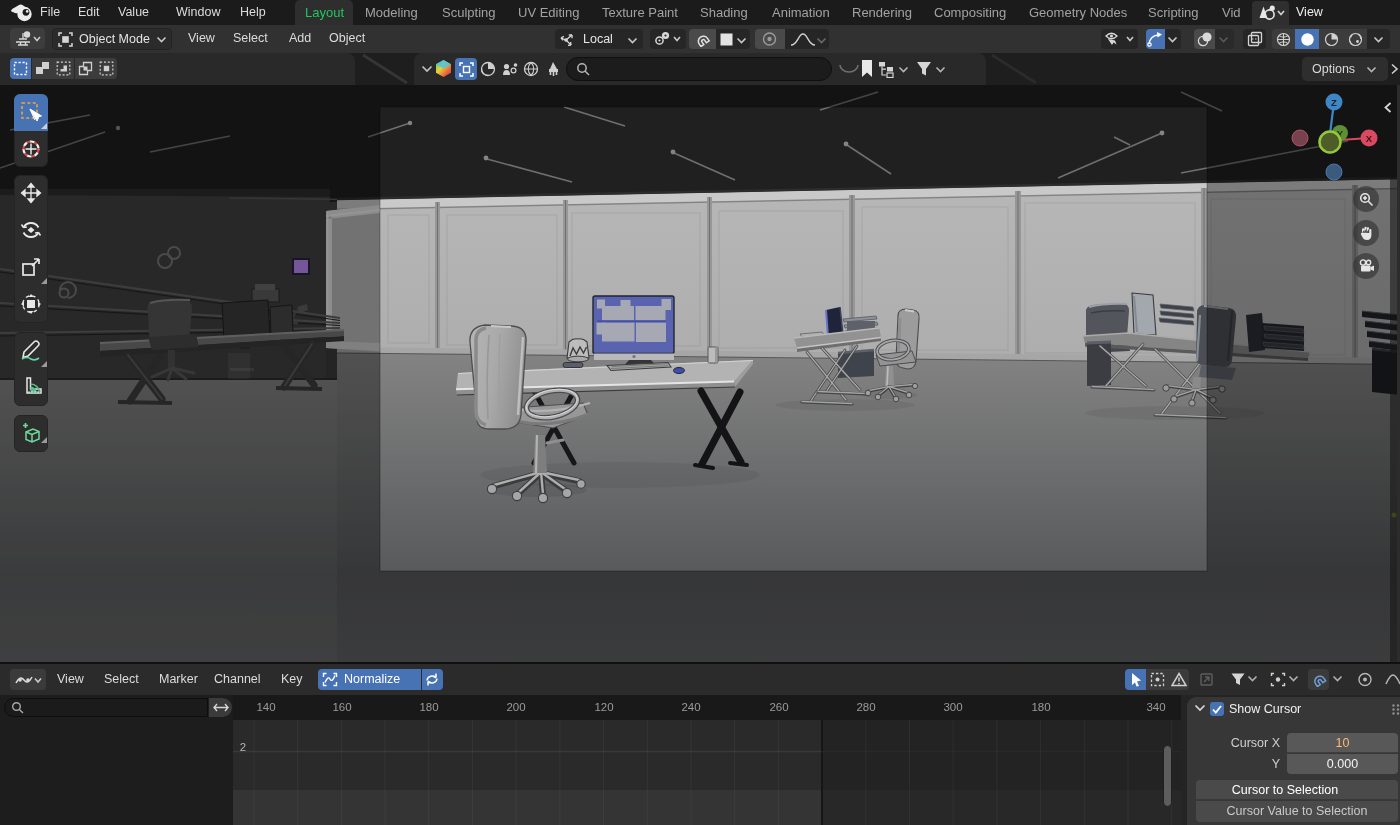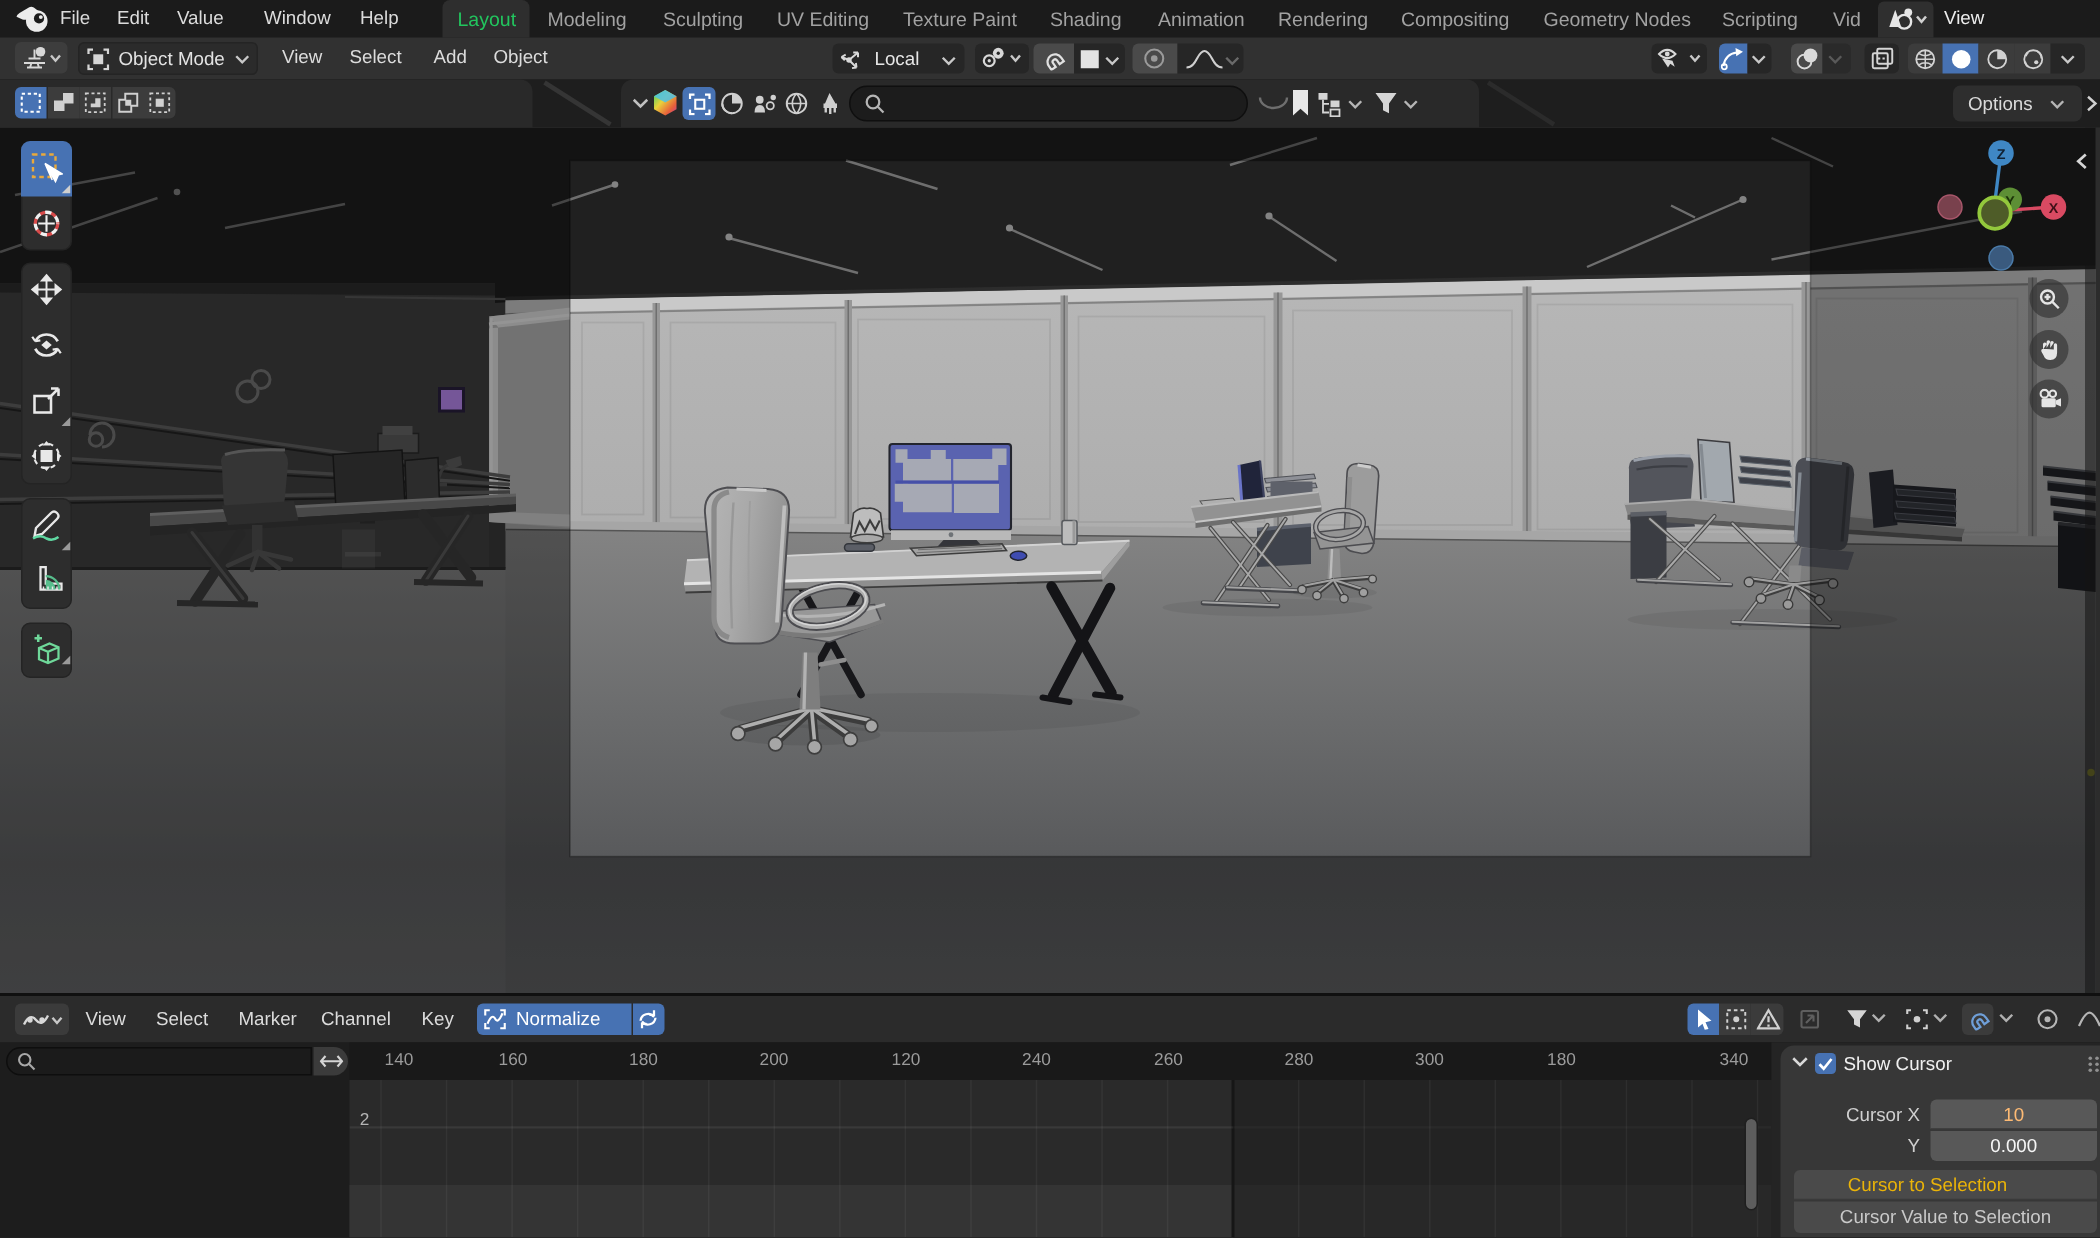--- a/index.html
+++ b/index.html
@@ -1026,18 +1026,18 @@
           <circle cx="6" cy="9.5" r="1.2"></circle>
         </g>
   </svg>
   <div class="abs" style="left:1196px;top:38px;width:84px;text-align:right;color:#cfcfcf;font-size:12.5px;line-height:20px;">Cursor X</div>
   <div class="abs" style="left:1287px;top:38px;width:111px;height:20px;background:#585858;border-radius:4px 4px 0 0;border-bottom:1px solid #3f3f3f;"></div>
   <div class="abs" style="left:1287px;top:38px;width:111px;text-align:center;color:#fdba74;font-size:12.5px;line-height:20px;">10</div>
   <div class="abs" style="left:1196px;top:59px;width:84px;text-align:right;color:#cfcfcf;font-size:12.5px;line-height:20px;">Y</div>
   <div class="abs" style="left:1287px;top:59px;width:111px;height:20px;background:#585858;border-radius:0 0 4px 4px;"></div>
   <div class="abs" style="left:1287px;top:59px;width:111px;text-align:center;color:#f5f5f5;font-size:12.5px;line-height:20px;">0.000</div>
   <div class="abs" style="left:1196px;top:85px;width:202px;height:20px;background:#4a4a4a;border-radius:4px 4px 0 0;border-bottom:1px solid #3a3a3a;"></div>
-  <div class="abs" style="left:1196px;top:85px;width:178px;text-align:center;color:#eab308;font-size:12.5px;line-height:20px;">Cursor to Selection</div>
+  <div class="abs" style="left:1196px;top:85px;width:178px;text-align:center;color:#ffffff;font-size:12.5px;line-height:20px;">Cursor to Selection</div>
   <div class="abs" style="left:1196px;top:106px;width:202px;height:21px;background:#4a4a4a;border-radius:0 0 4px 4px;"></div>
   <div class="abs" style="left:1196px;top:106px;width:202px;text-align:center;color:#c9c9c9;font-size:12.5px;line-height:21px;">Cursor Value to Selection</div>
 </div>
 
 </div>
 
 </body></html>

